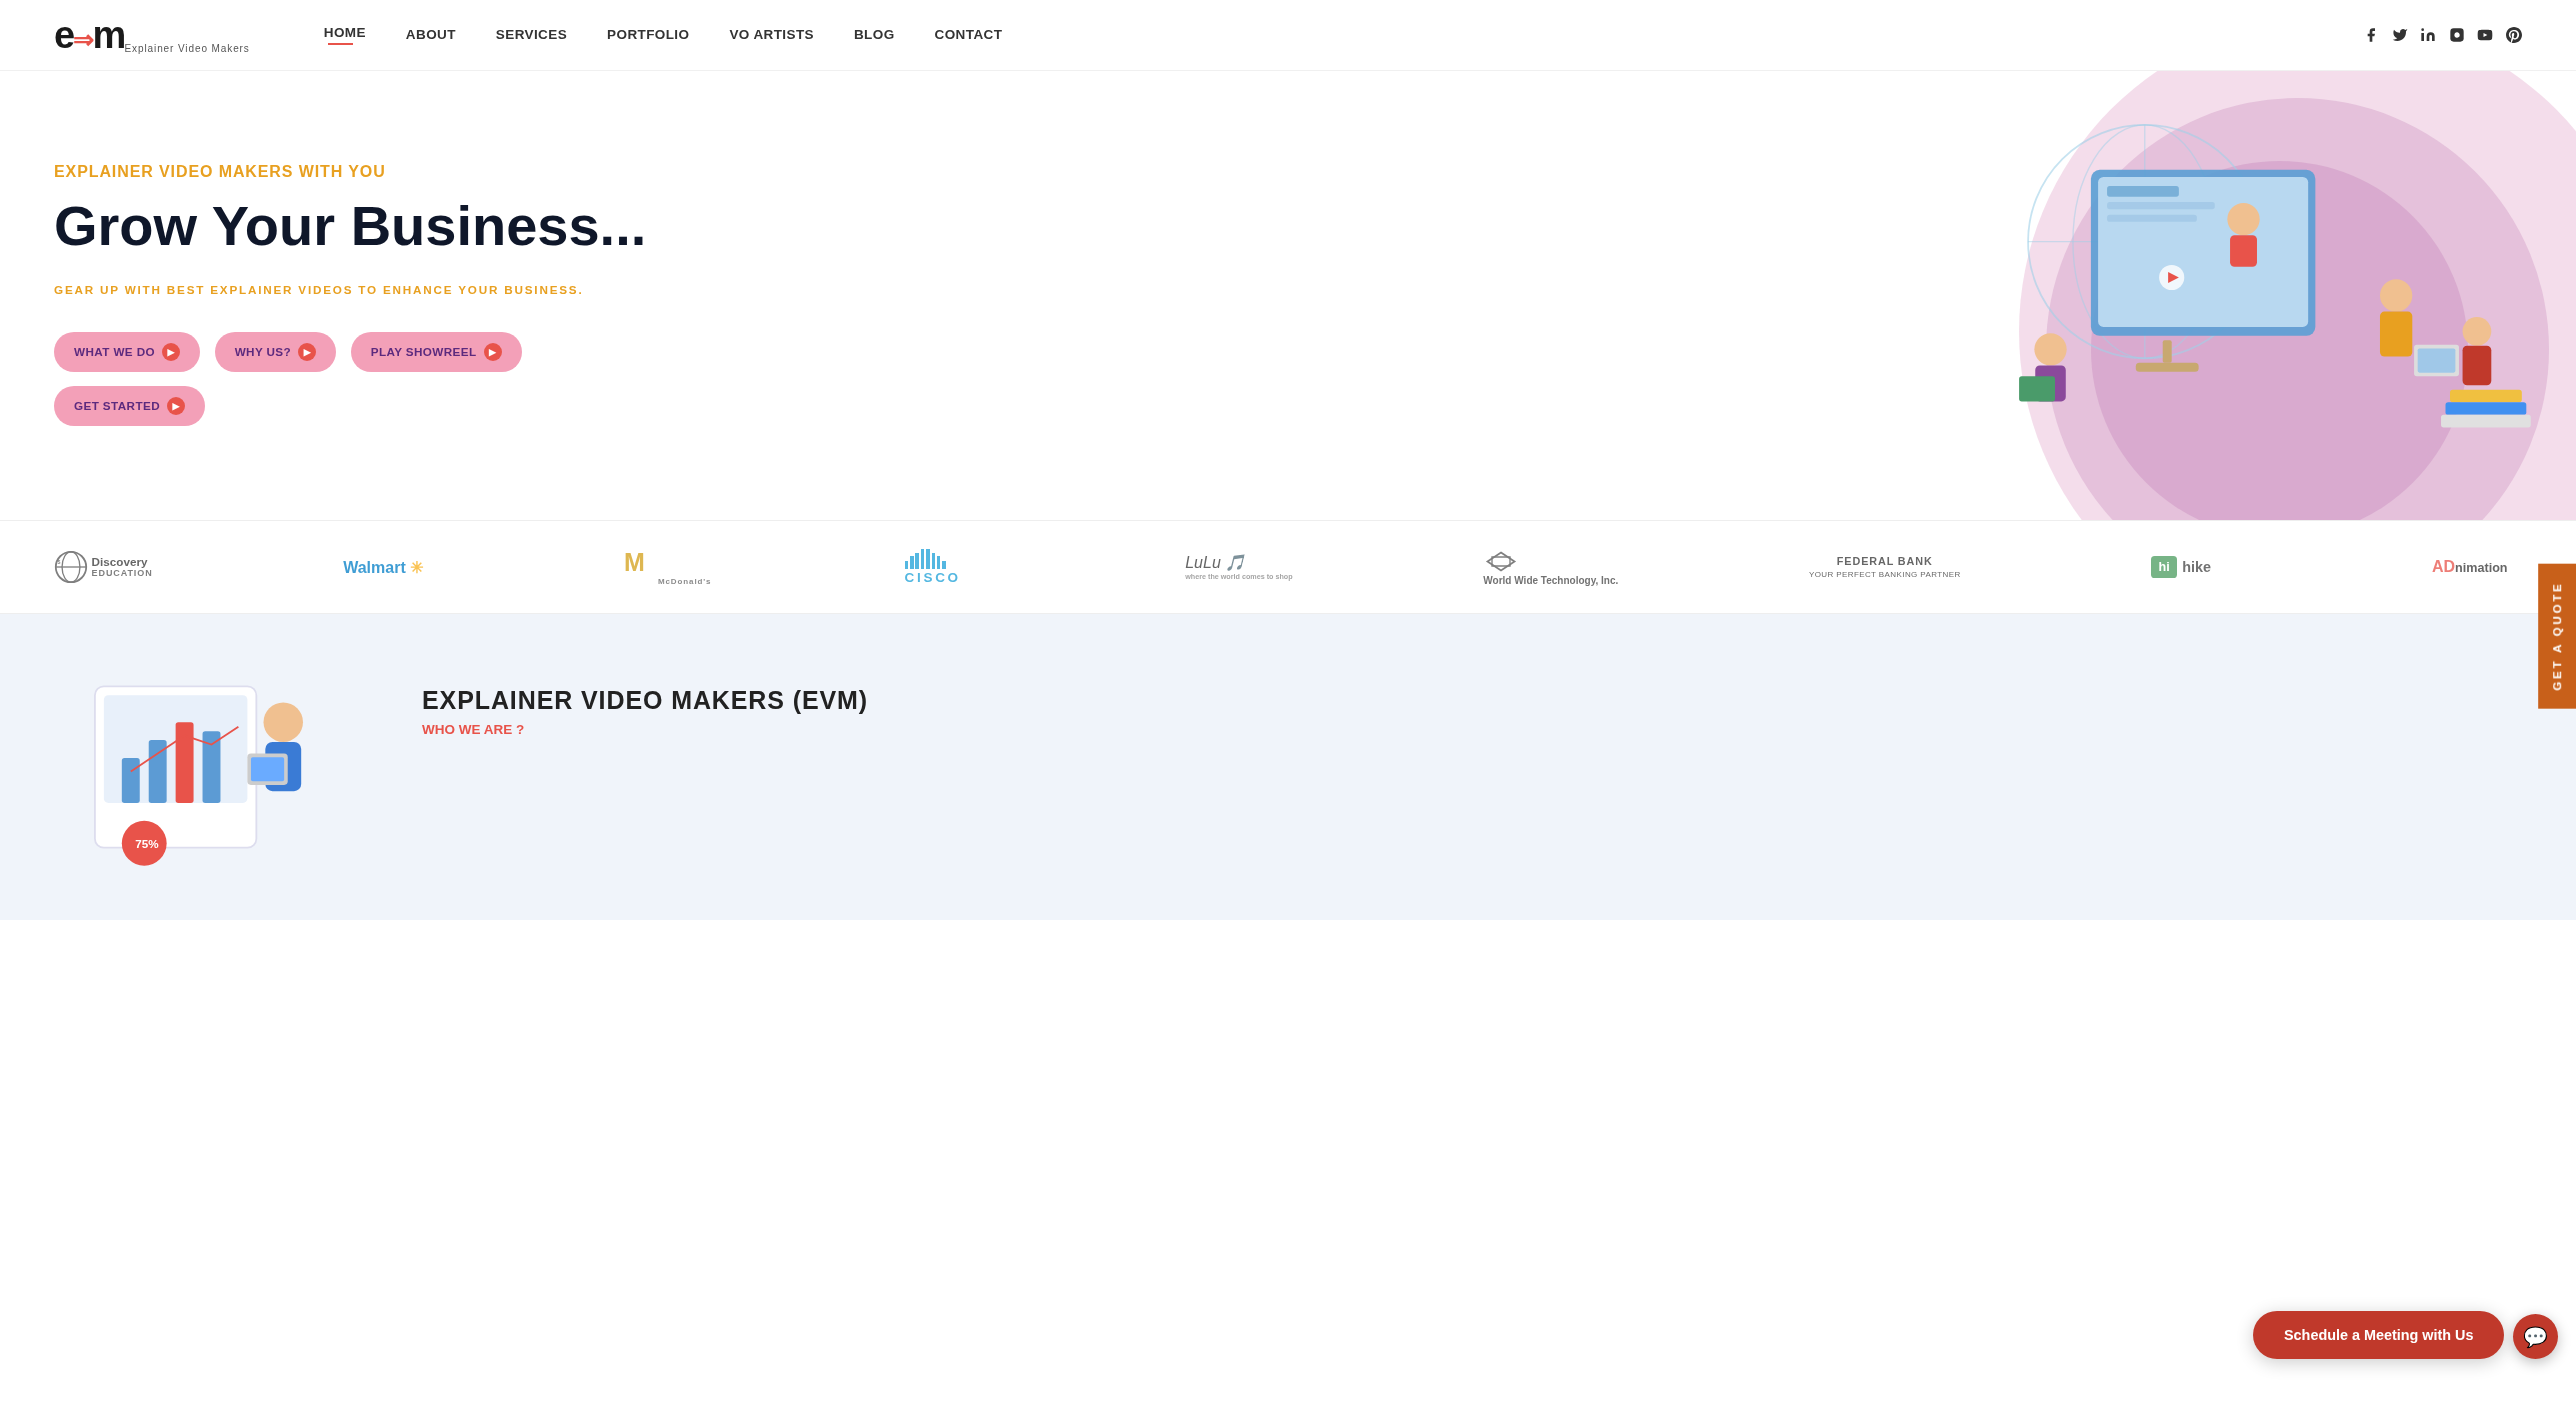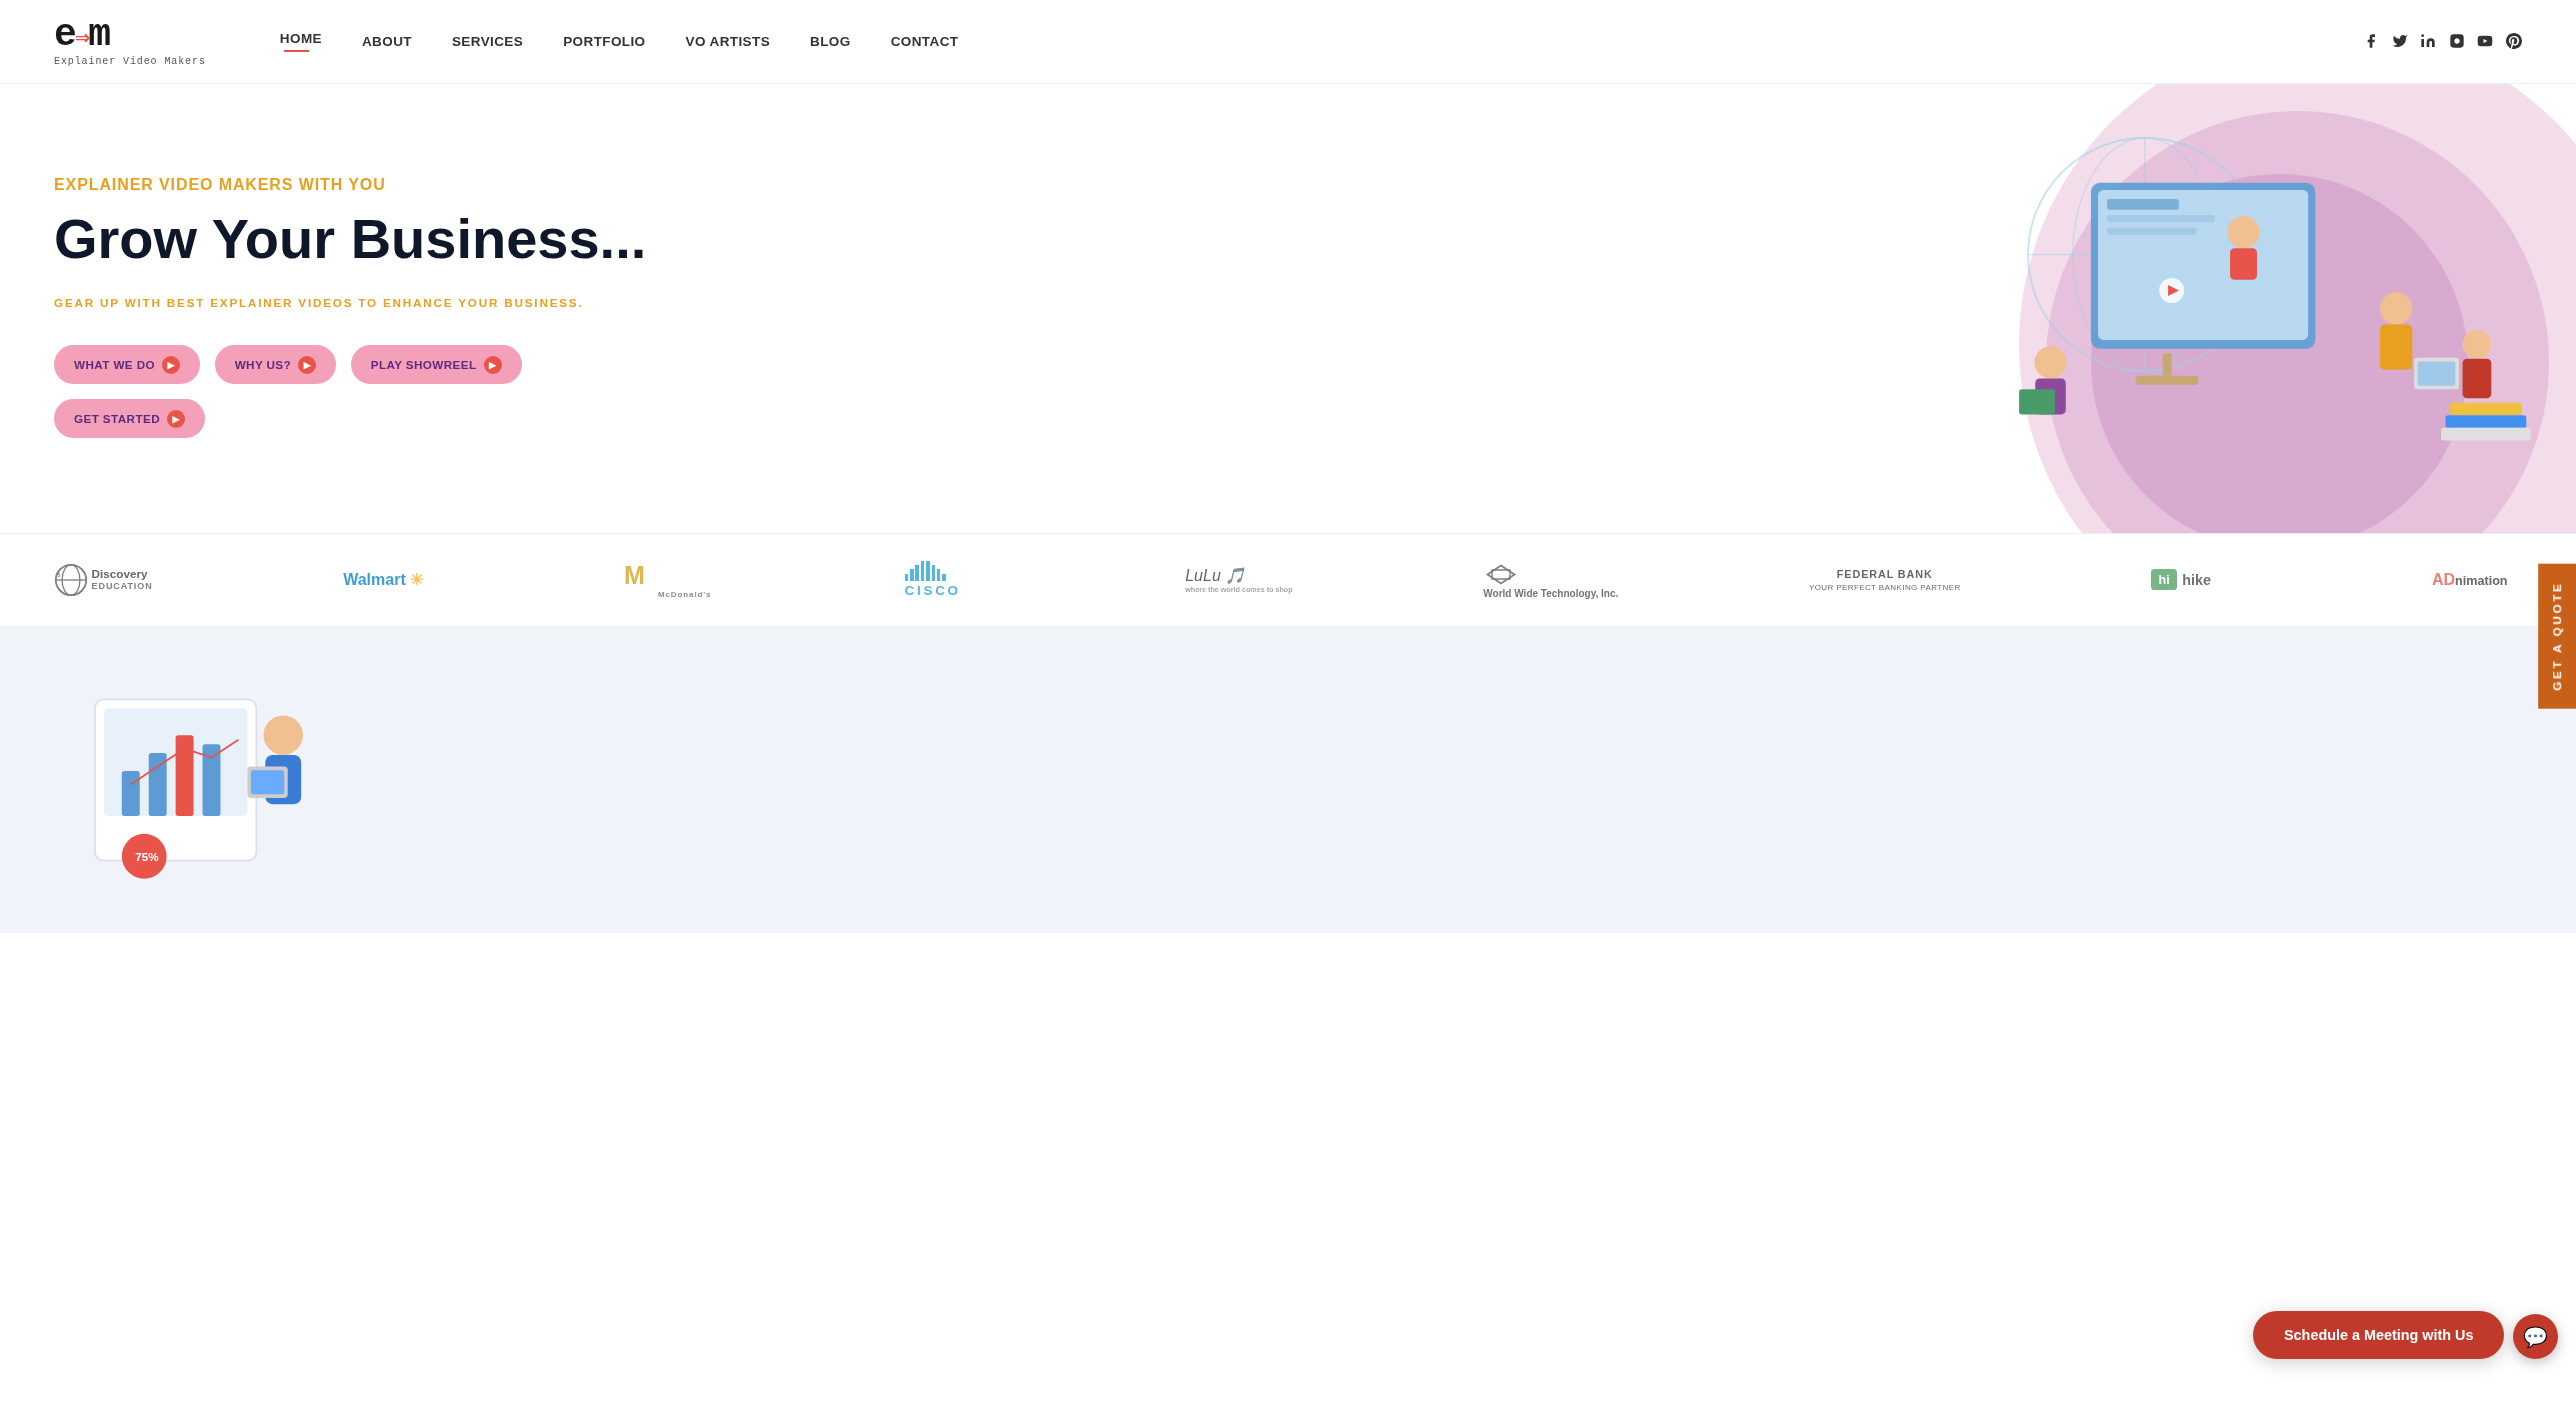--- a/index.html
+++ b/index.html
@@ -10,24 +10,23 @@
       display: flex;
       align-items: center;
       padding: 16px 54px;
       background: #fff;
       border-bottom: 0.9px solid #f0f0f0;
       position: relative;
       z-index: 10;
     }
     .logo-area {
       display: flex;
-      flex-direction: column;
-      align-items: flex-start;
+      flex-direction: row;
+      align-items: flex-end;
       margin-right: 54px;
-      font-family: Liberation Mono, monospace;
     }
     .logo-text {
       font-size: 38px;
       font-weight: 900;
       color: #1a1a1a;
       letter-spacing: -1.8px;
       line-height: 1;
       position: relative;
     }
     .logo-text span.e { color: #1a1a1a; }
@@ -532,20 +531,24 @@
       <rect x="220" y="82" width="40" height="55" rx="8" fill="#3a7bd5"></rect>
 
       <rect x="200" y="95" width="45" height="35" rx="4" fill="#ccc"></rect>
       <rect x="204" y="99" width="37" height="27" rx="2" fill="#6aabff"></rect>
 
       <circle cx="85" cy="195" r="25" fill="#e8534a"></circle>
       <text x="75" y="200" font-size="13" font-weight="bold" fill="#fff">75%</text>
     </svg>
   </div>
 
+  <div class="bottom-right">
+    <h2 class="section-title">EXPLAINER VIDEO MAKERS (EVM)</h2>
+    <p class="section-who">WHO WE ARE ?</p>
+  </div>
 </section>
 
 <div class="schedule-btn">Schedule a Meeting with Us</div>
 
 <div class="chat-bubble">
   <span>💬</span>
 </div>
 
 
 </body></html>

